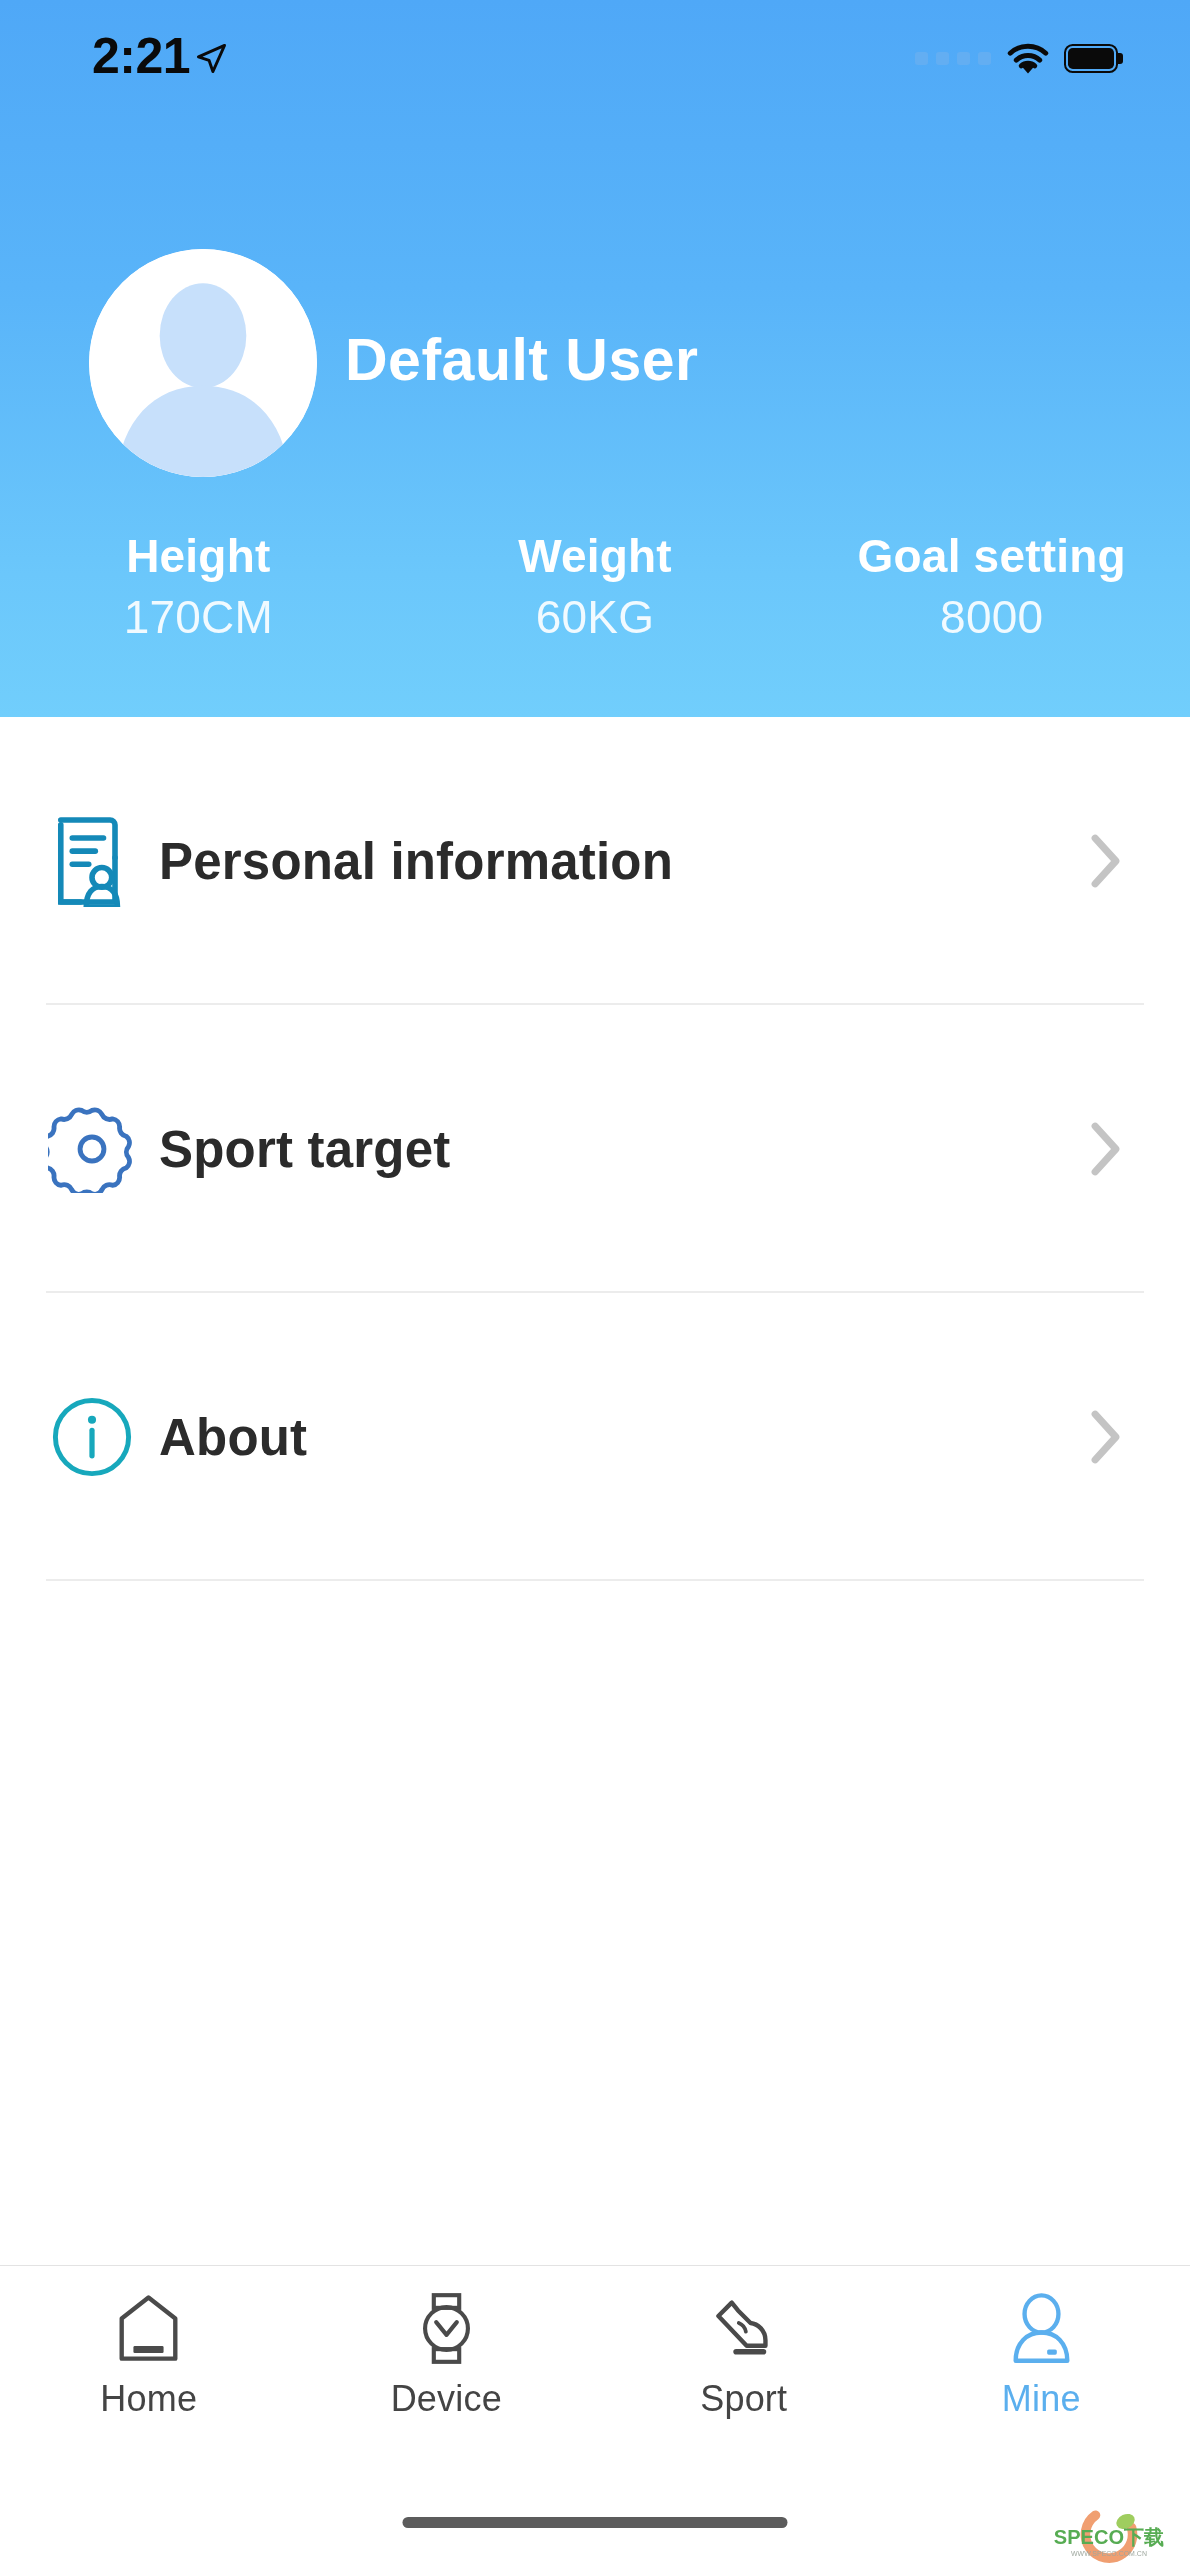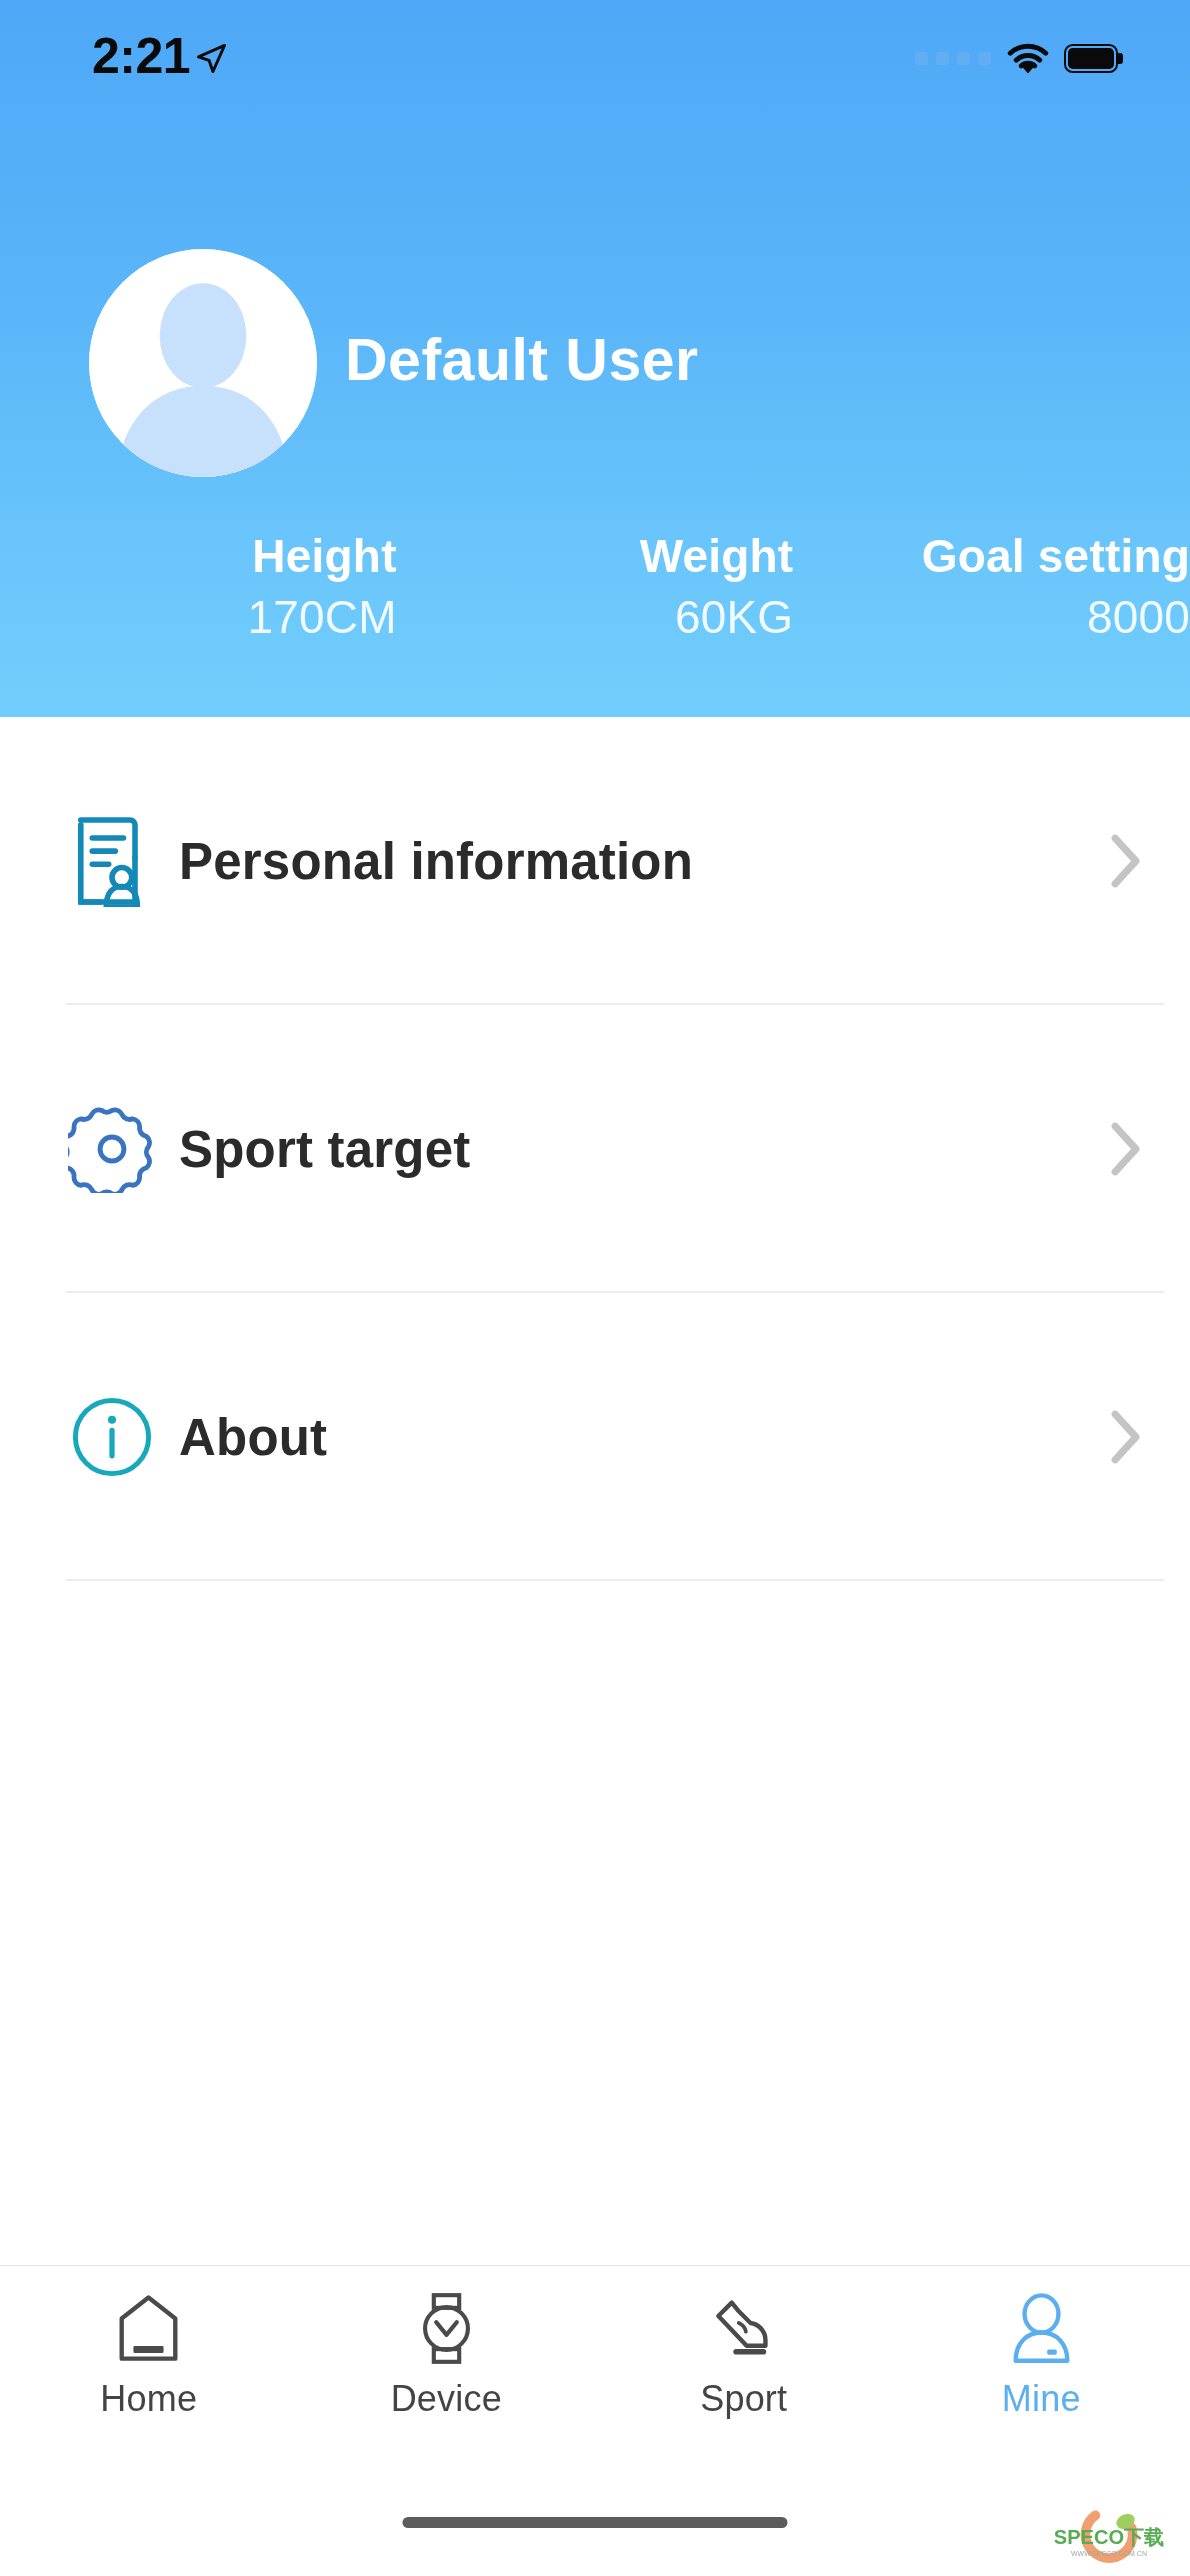--- a/index.html
+++ b/index.html
@@ -62,35 +62,34 @@
     position:absolute; left:345px; top:326px;
     font-size:59px; font-weight:600; color:#ffffff;
     letter-spacing:0.5px; line-height:69px;
   }
 
   
   .stats {
     position:absolute; left:0; top:527px; width:1190px;
     display:flex;
   }
-  .stat { flex:1; text-align:right; }
+  .stat { flex:1; text-align:center; }
   .stat-label {
     font-size:46px; font-weight:700; color:#ffffff; line-height:59px;
     letter-spacing:0.2px;
   }
   .stat-value {
     font-size:46px; font-weight:400; color:rgba(255,255,255,0.90);
     line-height:63px; letter-spacing:0.2px;
   }
 
   
   .menu {
     position:absolute; left:0; top:717px; width:1190px;
     background:#ffffff;
-    padding-left:20px;
   }
   .row {
     position:relative; width:1190px; height:288px;
     display:flex; align-items:center;
   }
   .row-icon {
     position:absolute; left:46px; top:50%; transform:translateY(-50%);
     width:92px; height:92px;
     display:flex; align-items:center; justify-content:center;
   }

